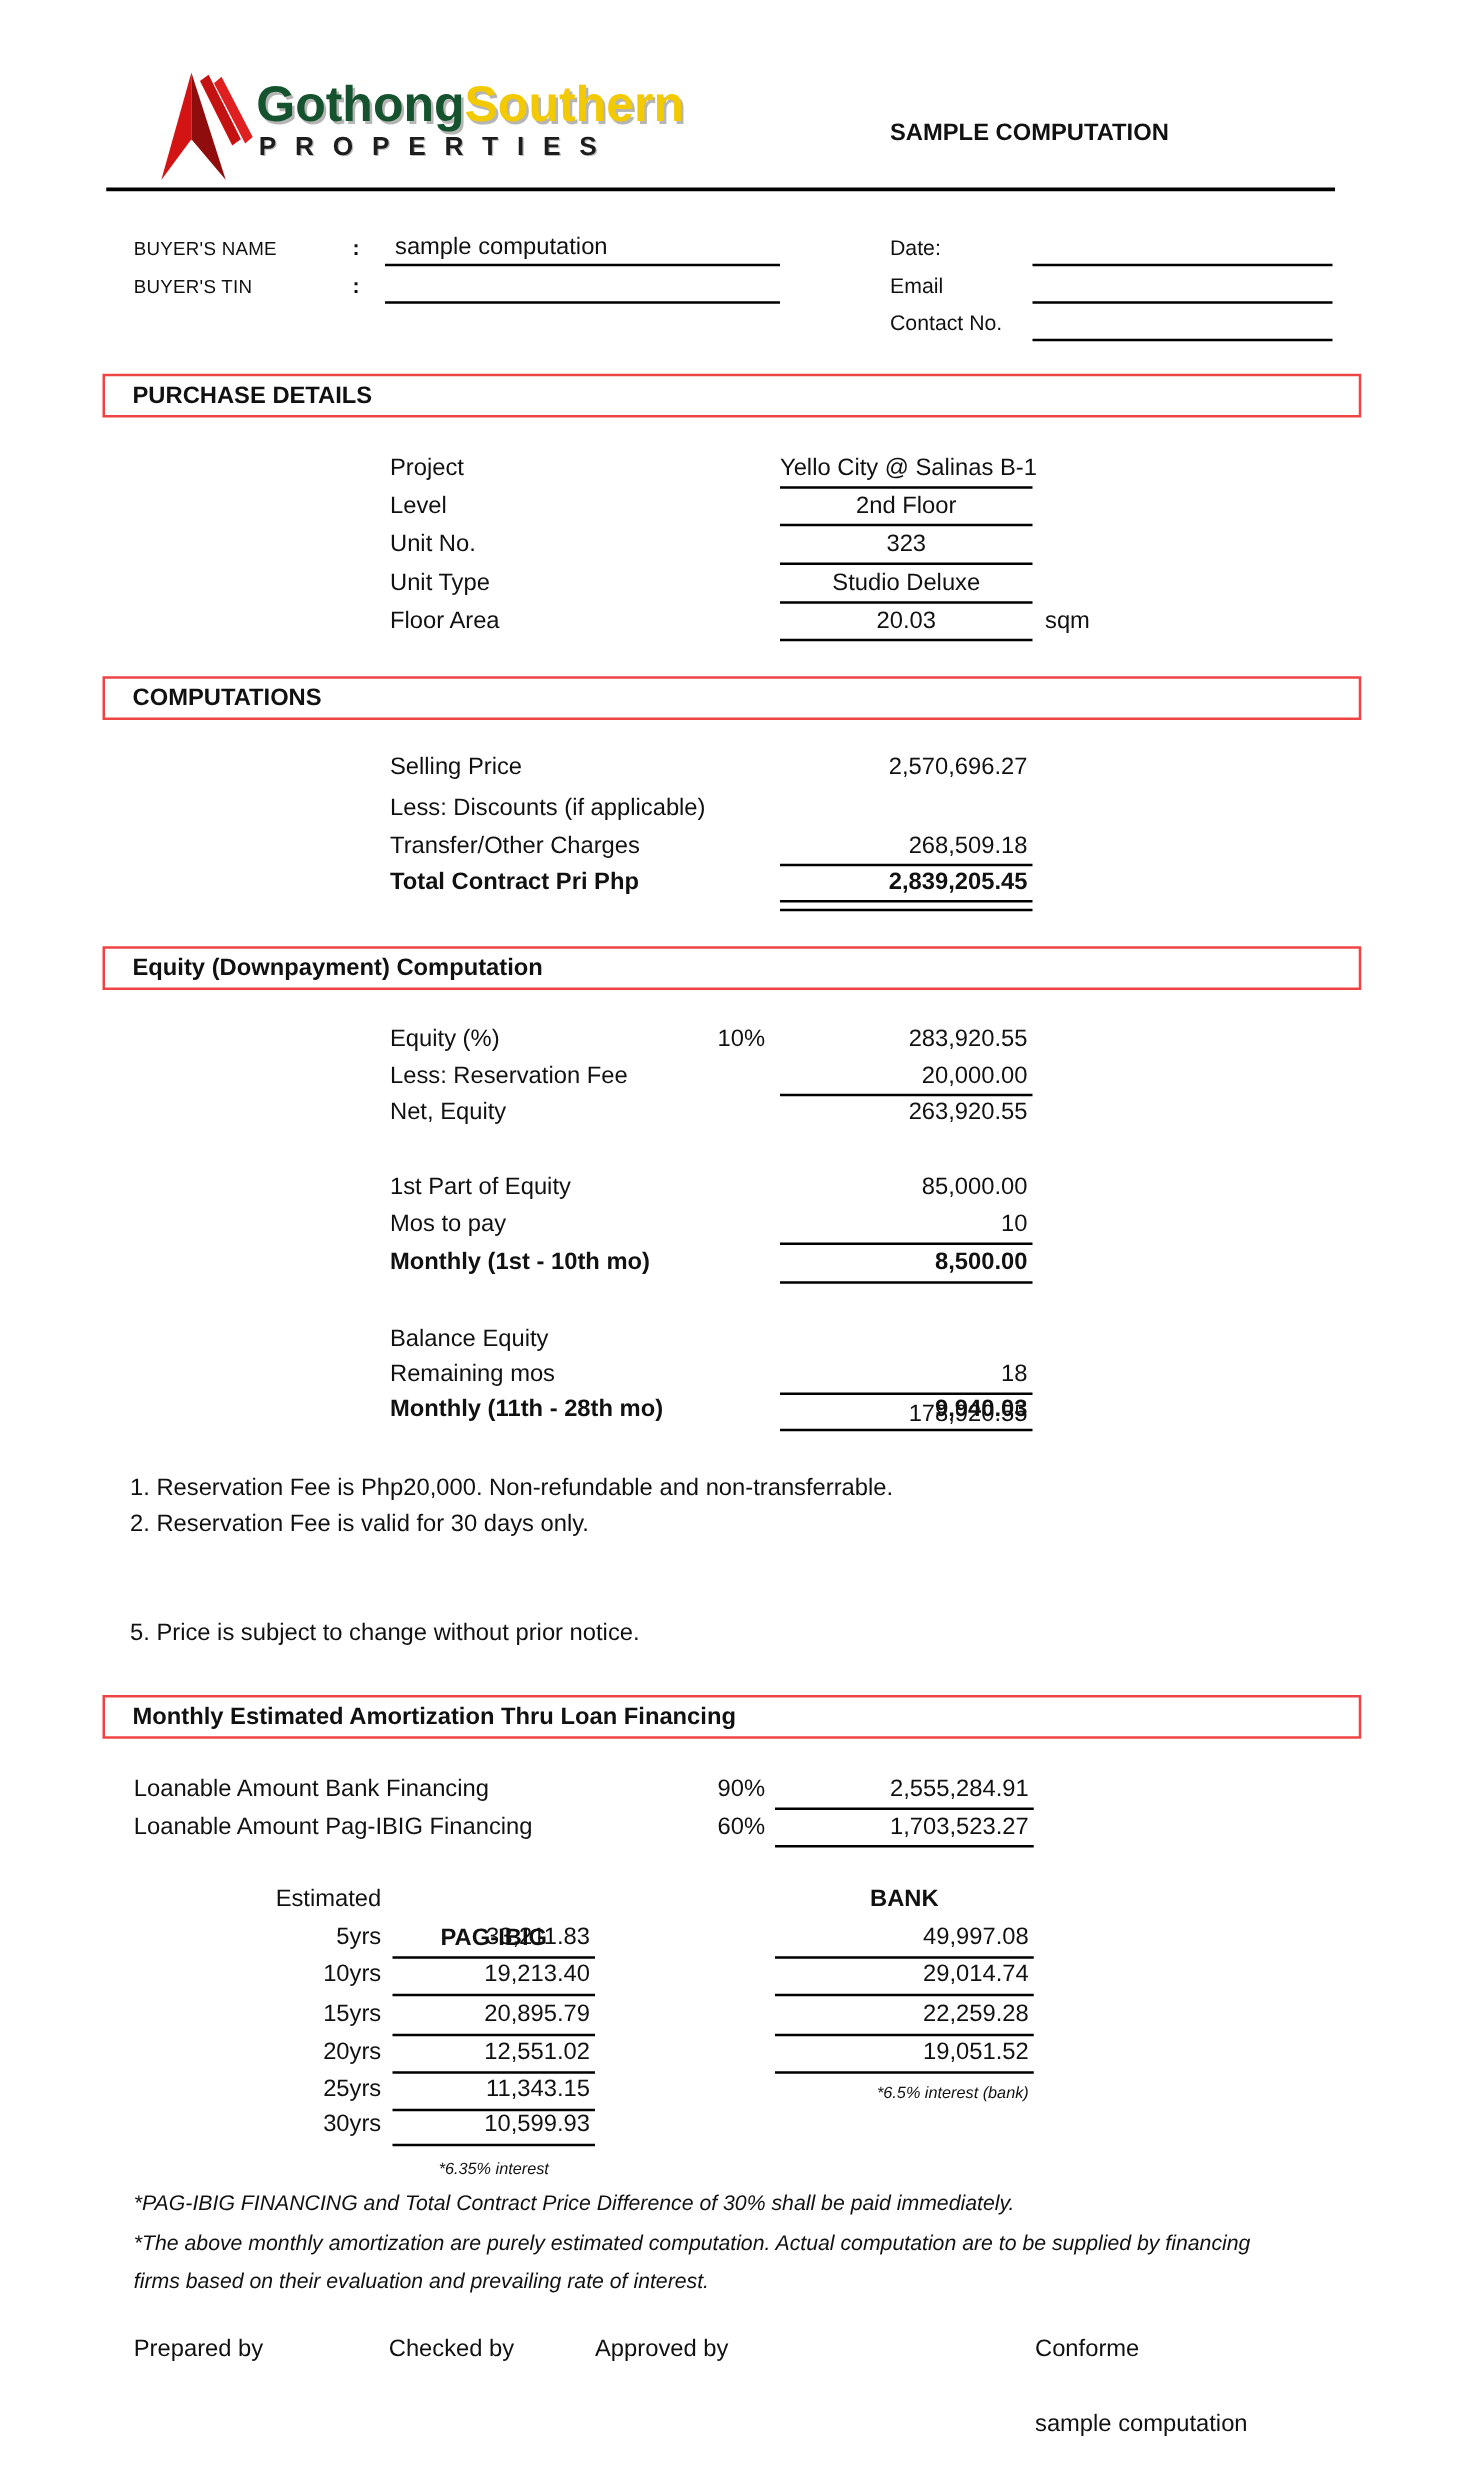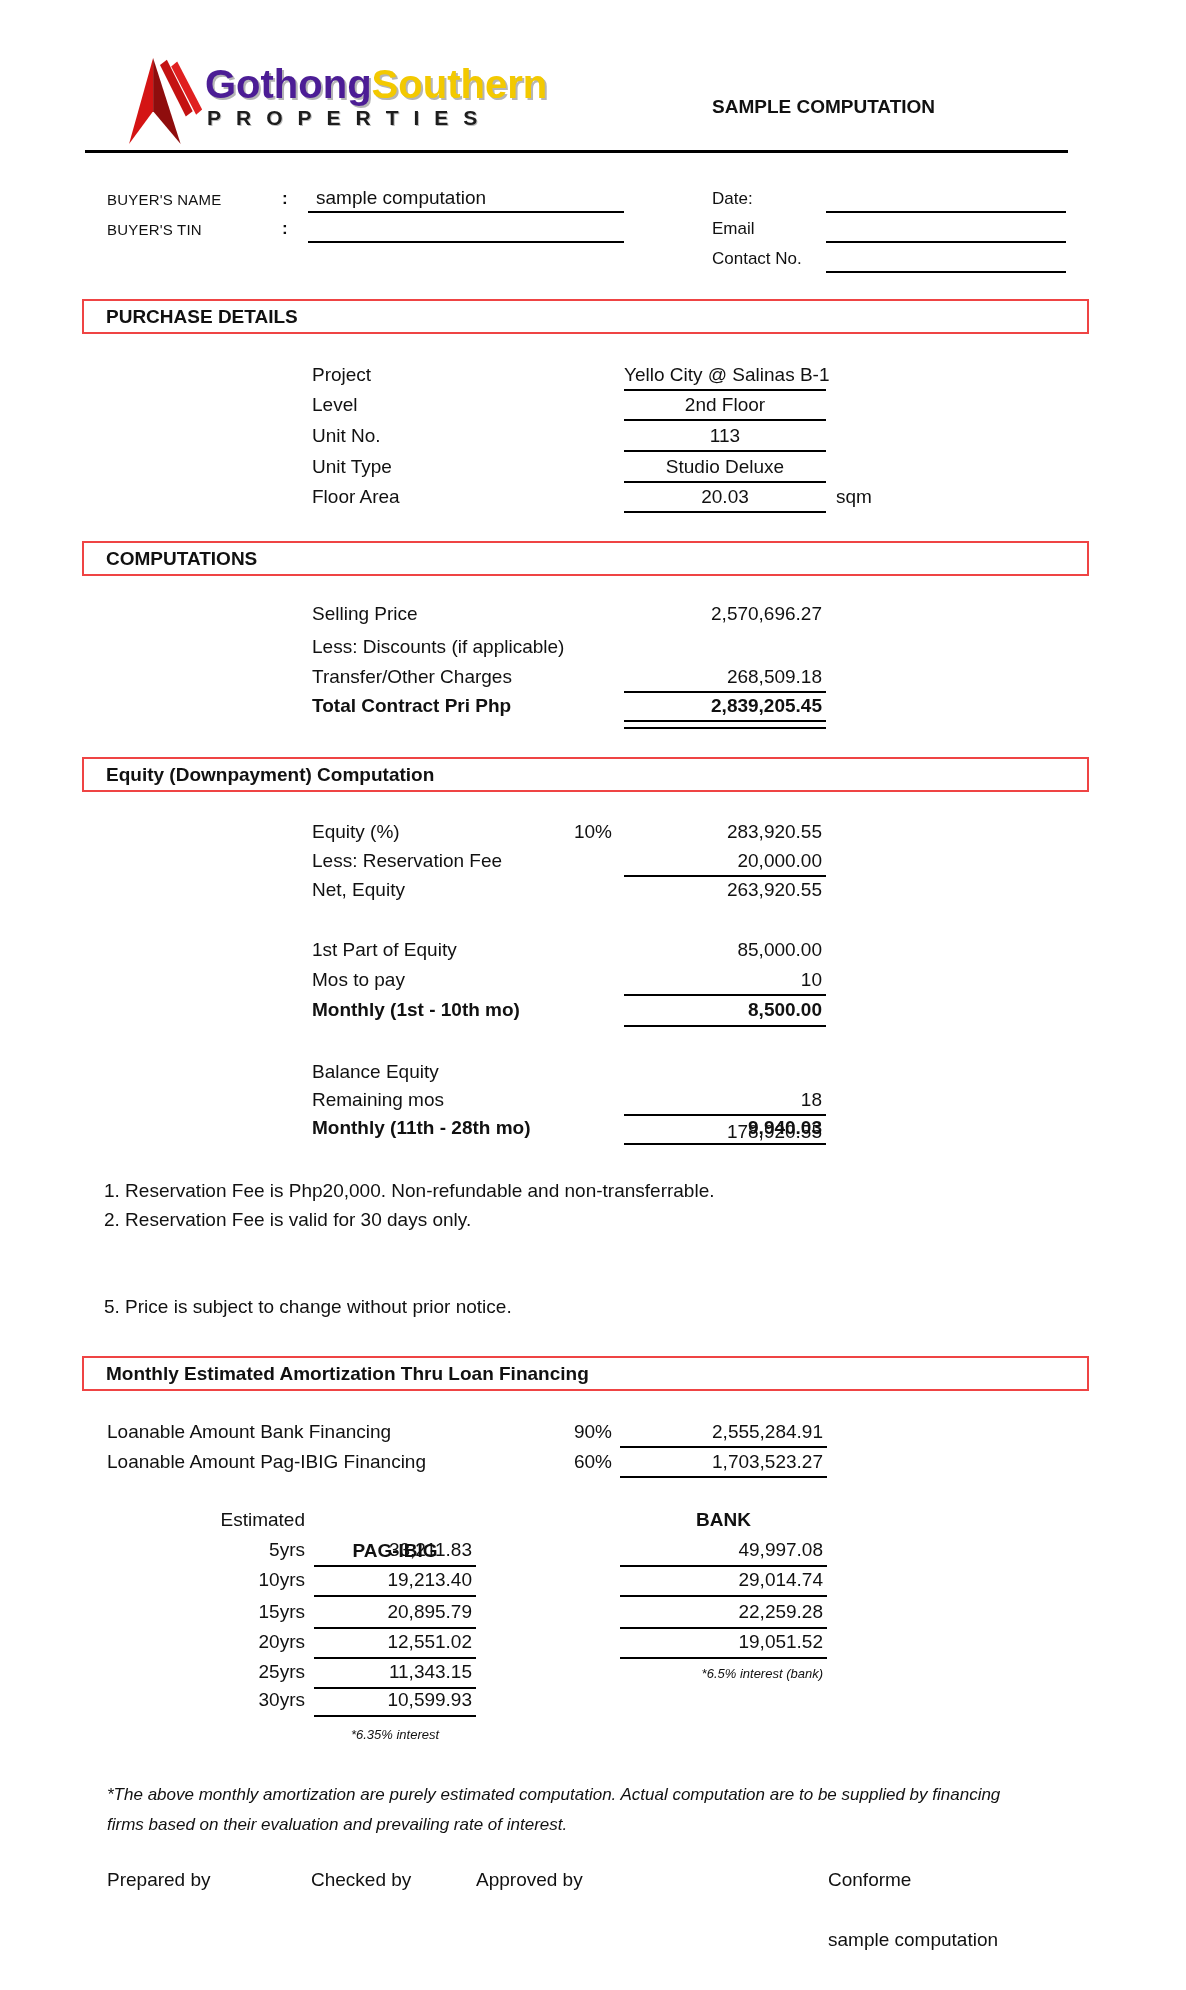--- a/index.html
+++ b/index.html
@@ -30,21 +30,21 @@
 
 <div id="page">
 
   <svg class="abs" style="left:116px;top:58px;width:88px;height:86px;" viewBox="0 0 100 100">
     <polygon points="42,0 42,62 14,100" fill="#d41414"></polygon>
     <polygon points="42,0 74,100 42,62" fill="#8f0d0d"></polygon>
     <polygon points="50,8 58,2 88,62 80,68" fill="#c41212"></polygon>
     <polygon points="63,10 70,4 99,60 92,66" fill="#e02020"></polygon>
   </svg>
   <div class="abs wordmark" style="left:205px;top:62px;">
-    <span style="color:#4c1d95;">Gothong</span><span style="color:#f3c900;">Southern</span>
+    <span style="color:#14532d;">Gothong</span><span style="color:#f3c900;">Southern</span>
   </div>
   <div class="abs props" style="left:207px;top:106px;">PROPERTIES</div>
   <div class="abs lbl b" style="left:712px;top:95px;">SAMPLE COMPUTATION</div>
   <div class="abs ul" style="left:85px;top:150px;width:983px;height:3px;"></div>
 
   <div class="abs small-lbl" style="left:107px;top:190px;">BUYER'S NAME</div>
   <div class="abs mid-lbl b" style="left:282px;top:188px;">:</div>
   <div class="abs lbl" style="left:316px;top:186px;">sample computation</div>
   <div class="abs ul" style="left:308px;top:211px;width:316px;"></div>
 
@@ -66,21 +66,21 @@
 
   <div class="abs lbl" style="left:312px;top:363px;">Project</div>
   <div class="abs valc" style="left:624px;top:363px;">Yello City @ Salinas B-1</div>
   <div class="abs ul" style="left:624px;top:389px;width:202px;"></div>
 
   <div class="abs lbl" style="left:312px;top:393px;">Level</div>
   <div class="abs valc" style="left:624px;top:393px;">2nd Floor</div>
   <div class="abs ul" style="left:624px;top:419px;width:202px;"></div>
 
   <div class="abs lbl" style="left:312px;top:424px;">Unit No.</div>
-  <div class="abs valc" style="left:624px;top:424px;">113</div>
+  <div class="abs valc" style="left:624px;top:424px;">323</div>
   <div class="abs ul" style="left:624px;top:450px;width:202px;"></div>
 
   <div class="abs lbl" style="left:312px;top:455px;">Unit Type</div>
   <div class="abs valc" style="left:624px;top:455px;">Studio Deluxe</div>
   <div class="abs ul" style="left:624px;top:481px;width:202px;"></div>
 
   <div class="abs lbl" style="left:312px;top:485px;">Floor Area</div>
   <div class="abs valc" style="left:624px;top:485px;">20.03</div>
   <div class="abs ul" style="left:624px;top:511px;width:202px;"></div>
   <div class="abs lbl" style="left:836px;top:485px;">sqm</div>
@@ -189,20 +189,21 @@
   <div class="abs val" style="left:314px;top:1660px;width:158px;">11,343.15</div>
   <div class="abs ul" style="left:314px;top:1687px;width:162px;"></div>
   <div class="abs tinynote" style="left:620px;top:1666px;width:203px;text-align:right;">*6.5% interest (bank)</div>
 
   <div class="abs lbl" style="left:180px;top:1688px;width:125px;text-align:right;">30yrs</div>
   <div class="abs val" style="left:314px;top:1688px;width:158px;">10,599.93</div>
   <div class="abs ul" style="left:314px;top:1715px;width:162px;"></div>
 
   <div class="abs tinynote" style="left:314px;top:1727px;width:162px;text-align:center;">*6.35% interest</div>
 
+  <div class="abs fnote" style="left:107px;top:1752px;">*PAG-IBIG FINANCING and Total Contract Price Difference of 30% shall be paid immediately.</div>
   <div class="abs fnote" style="left:107px;top:1814px;">firms based on their evaluation and prevailing rate of interest.</div>
   <div class="abs fnote" style="left:107px;top:1784px;">*The above monthly amortization are purely estimated computation. Actual computation are to be supplied by financing</div>
 
   <div class="abs lbl" style="left:107px;top:1868px;">Prepared by</div>
   <div class="abs lbl" style="left:311px;top:1868px;">Checked by</div>
   <div class="abs lbl" style="left:476px;top:1868px;">Approved by</div>
   <div class="abs lbl" style="left:828px;top:1868px;">Conforme</div>
   <div class="abs lbl" style="left:828px;top:1928px;">sample computation</div>
 
 </div>

